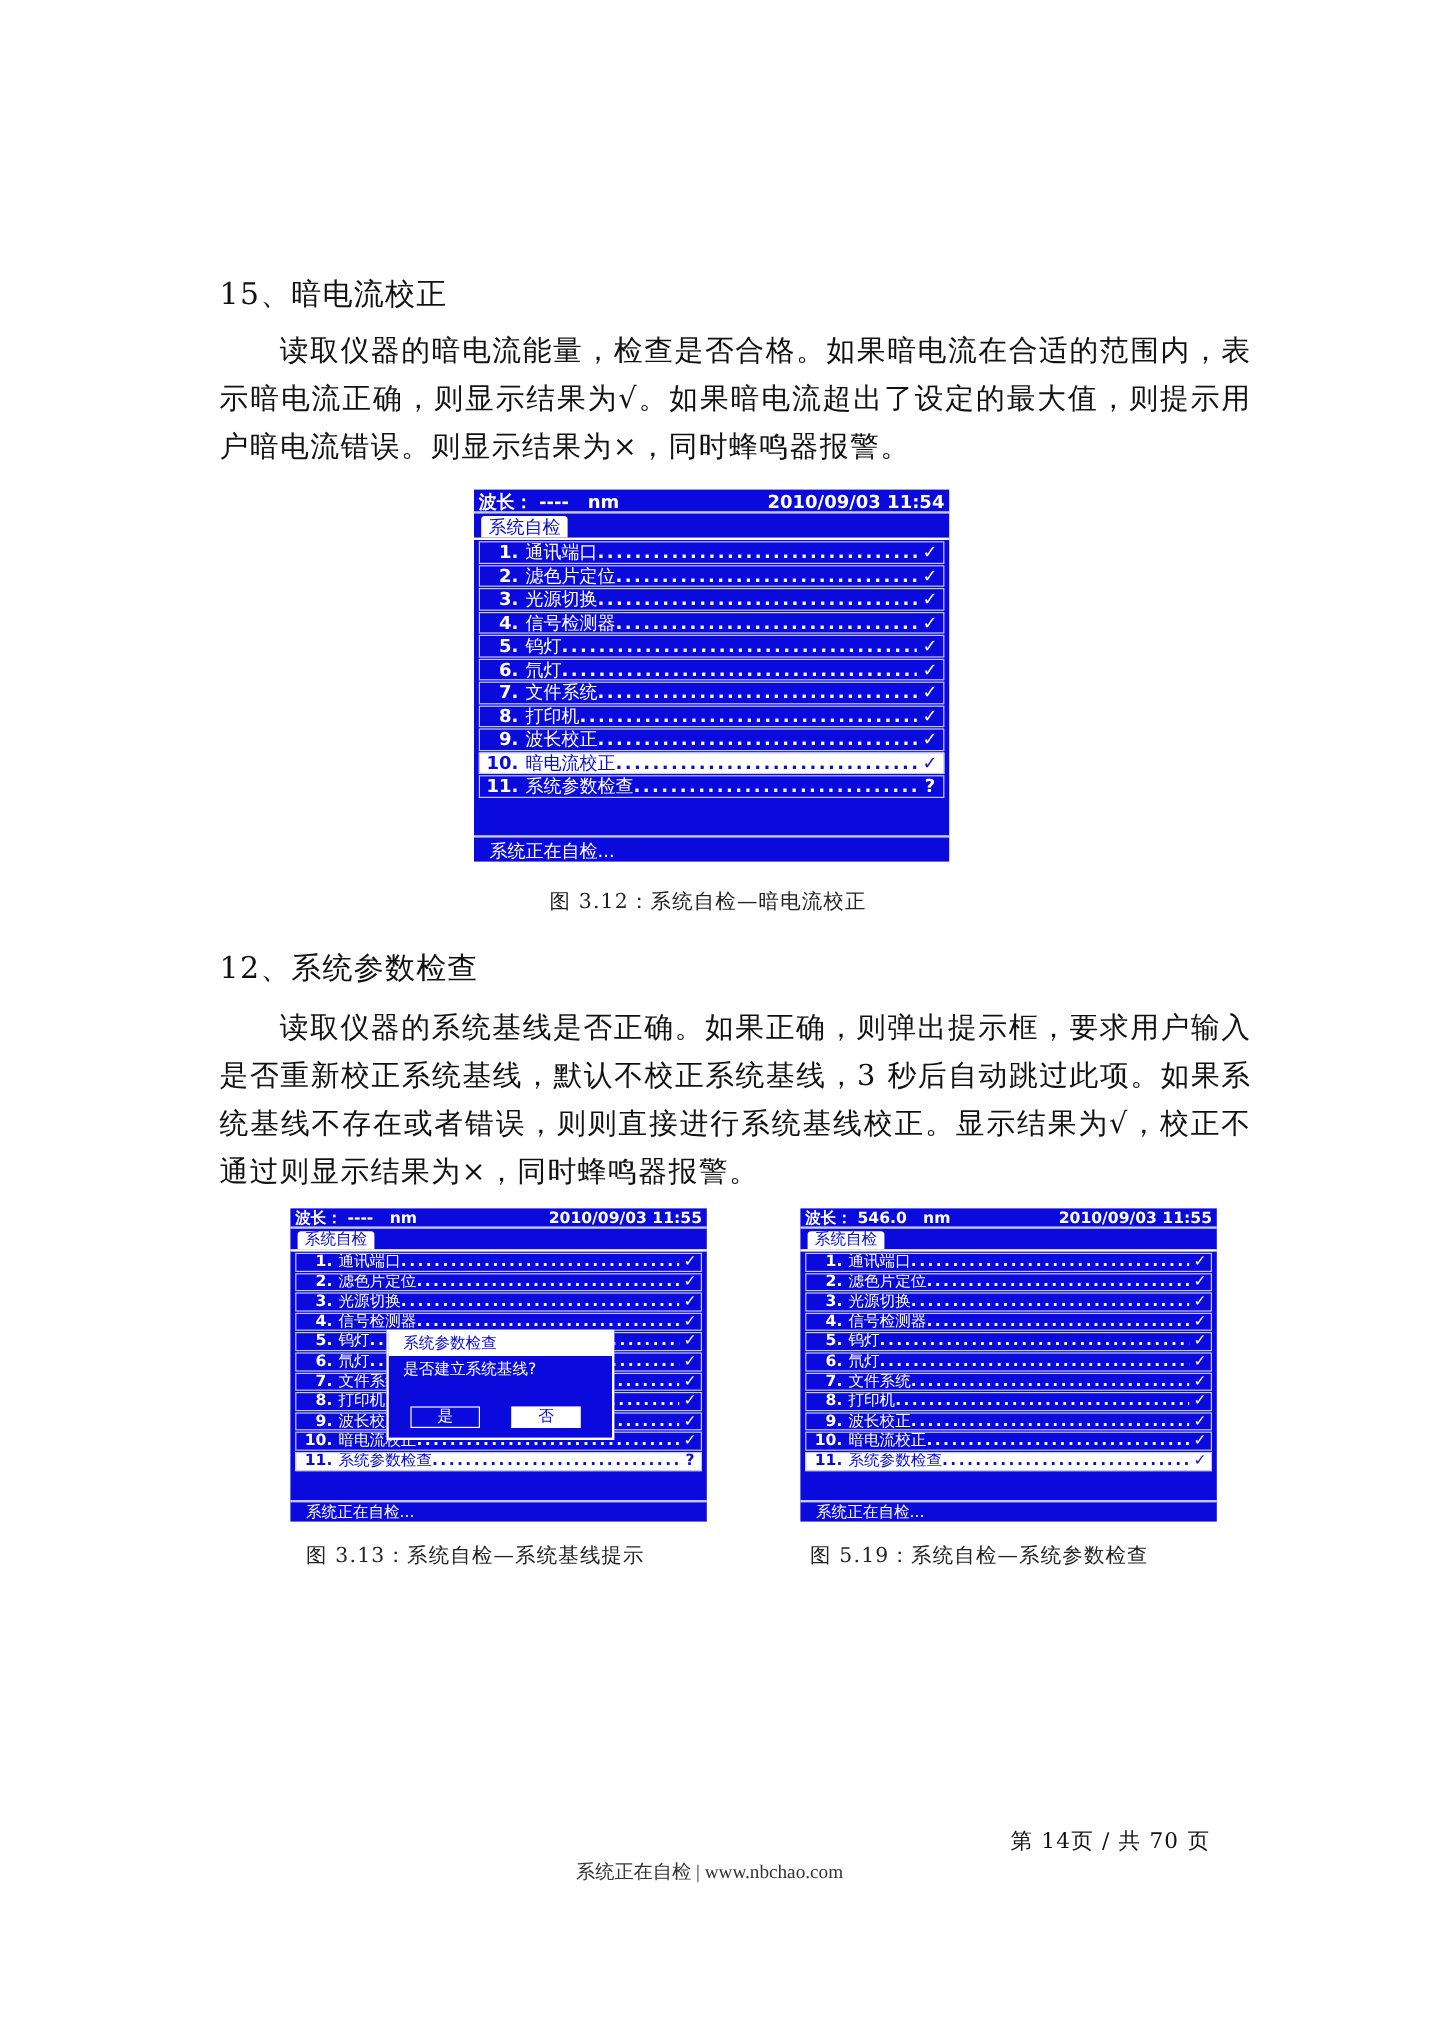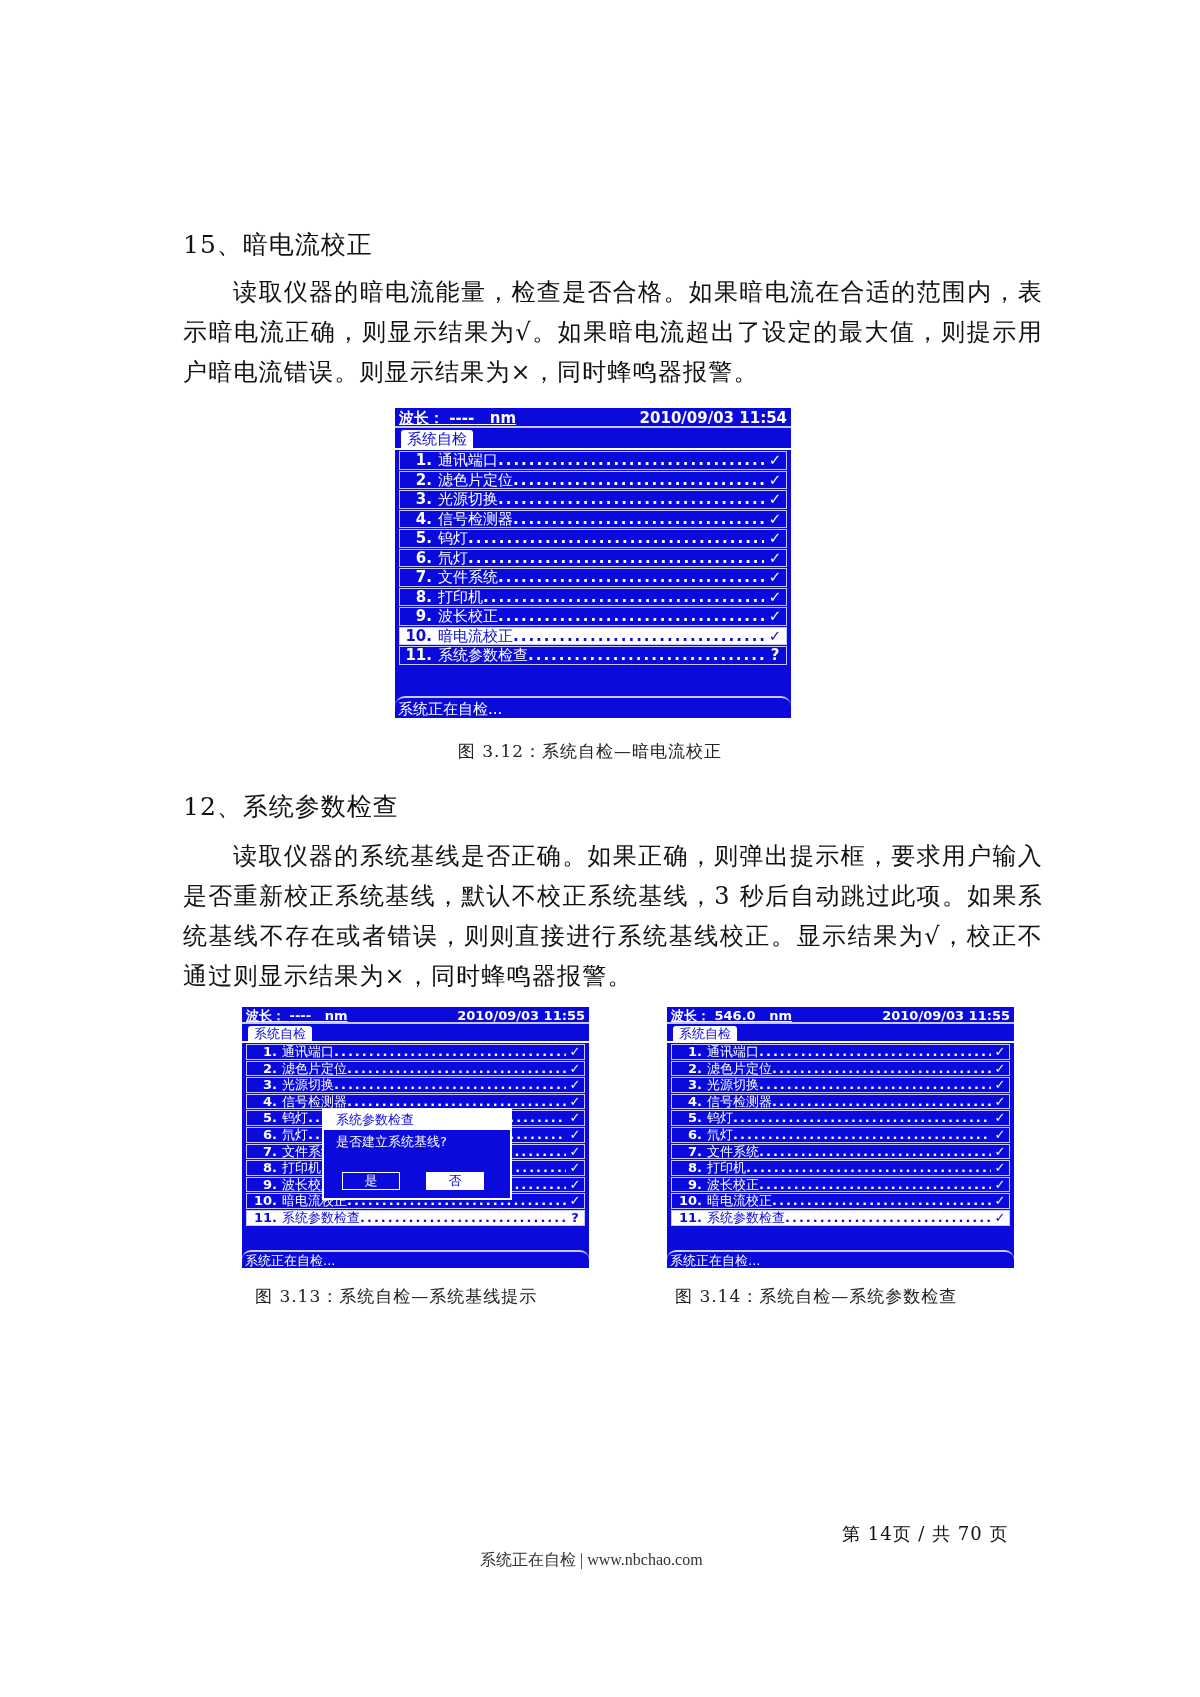--- a/index.html
+++ b/index.html
@@ -9,31 +9,31 @@
   .heading { font-size: 25px; letter-spacing: 1px; }
   .para { font-size: 24px; line-height: 40px; letter-spacing: 1.2px; width: 860px; text-align: justify; }
   .para .ind { display: inline-block; width: 50px; }
   .caption { font-size: 17px; letter-spacing: 1px; color: #222; }
 
   
   .lcd { position: absolute; background: #0a0adc; color: #fff;
          font-family: "DejaVu Sans", "Liberation Sans", sans-serif; box-sizing: border-box; }
   .lcd .hdr { position: absolute; left: 0; right: 0; top: 0; display: flex; justify-content: space-between;
               border-bottom: 2px solid #c8c8ff; box-sizing: border-box; padding: 0 4px; font-weight: bold; }
-  .lcd .hdr .wl { white-space: pre; text-decoration: underline; }
+  .lcd .hdr .wl { white-space: pre; }
   .lcd .tab { position: absolute; background: #fff; color: #0a0adc; border-radius: 3px 3px 0 0; padding: 0 6px; }
   .lcd .list { position: absolute; left: 0; right: 0; border-top: 2px solid #fff; box-sizing: border-box; }
   .lcd .row { display: flex; align-items: center; border: 1px solid #c8c8ff; box-sizing: border-box;
               margin: 0 4px; white-space: nowrap; overflow: hidden; }
   .lcd .row .num { font-weight: bold; text-align: right; flex: 0 0 auto; }
   .lcd .row .lbl { flex: 0 0 auto; }
   .lcd .row .dots { flex: 1 1 auto; overflow: hidden; letter-spacing: 2px; font-weight: bold; }
   .lcd .row .res { flex: 0 0 auto; font-weight: bold; text-align: center; }
   .lcd .row.sel { background: #fff; color: #0a0adc; }
-  .lcd .status { position: absolute; left: 0; right: 0; border-top: 2px solid #c8c8ff; padding-left: 3px; box-sizing: border-box; border-radius: 10px; }
+  .lcd .status { position: absolute; left: 0; right: 0; border-top: 2px solid #c8c8ff; padding-left: 13px; box-sizing: border-box; }
 
   .dialog { position: absolute; background: #0a0adc; border: 2px solid #fff; box-sizing: border-box; }
   .dialog .dtitle { background: #fff; color: #0a0adc; padding-left: 12px; }
   .dialog .dmsg { padding-left: 12px; color: #fff; }
   .dialog .btn { position: absolute; text-align: center; box-sizing: border-box; }
   .dialog .btn.yes { border: 1px solid #fff; color: #fff; }
   .dialog .btn.no { background: #fff; color: #0a0adc; }
 
   .footer-page { font-size: 18px; letter-spacing: 1px; }
   .footer-site { font-size: 16px; color: #333; font-family: "Liberation Serif", serif; }
@@ -278,16 +278,16 @@
       <span class="num" style="width:30px; padding-right:5px;">11.</span>
       <span class="lbl">系统参数检查</span>
       <span class="dots">..................................................</span>
       <span class="res" style="width:18px;">✓</span>
     </div>
     </div>
     <div class="status" style="bottom:0; height:18px; line-height:18px;">系统正在自检...</div>
   </div>
 
 <div class="abs caption" style="left:255px; top:1285px;">图 3.13：系统自检—系统基线提示</div>
-<div class="abs caption" style="left:675px; top:1285px;">图 3.14：系统自检—系统参数检查</div>
+<div class="abs caption" style="left:675px; top:1285px;">图 5.19：系统自检—系统参数检查</div>
 
 <div class="abs footer-page" style="left:842px; top:1522px;">第 14页 / 共 70 页</div>
 <div class="abs footer-site" style="left:480px; top:1550px;">系统正在自检 | www.nbchao.com</div>
 
 </body></html>

